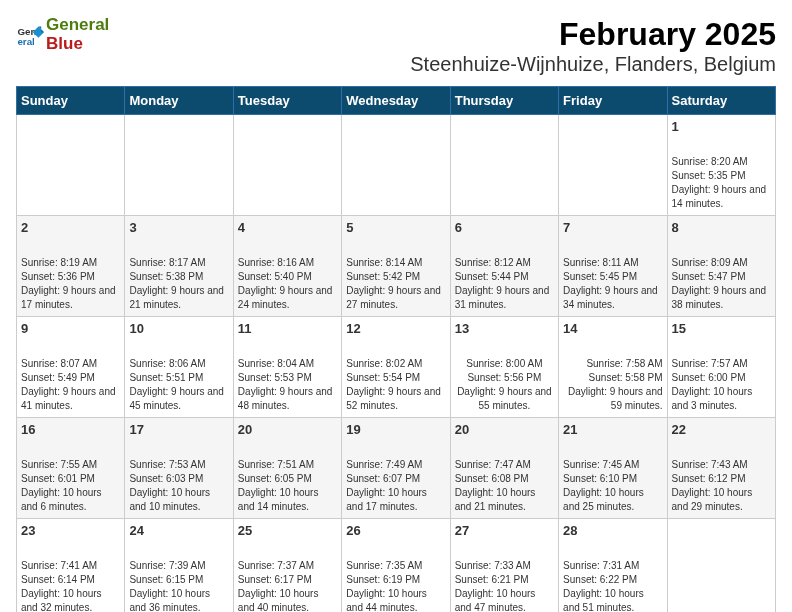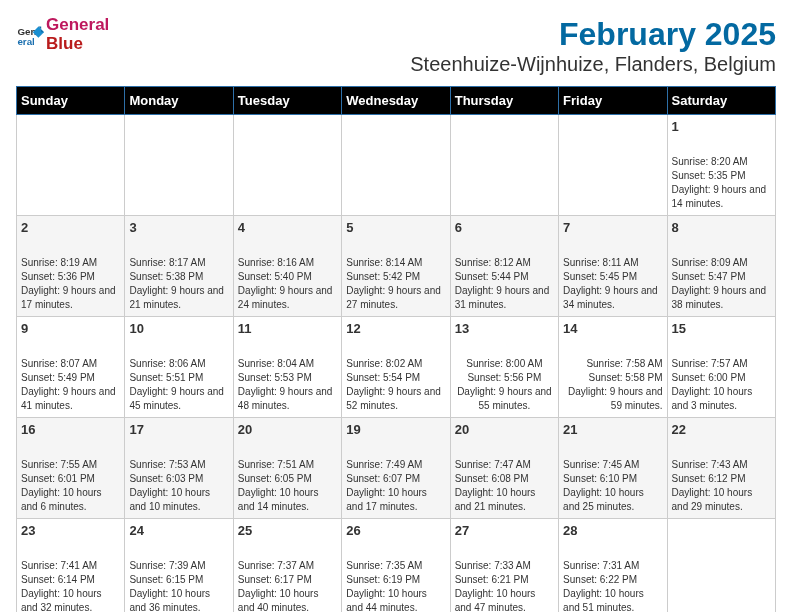--- a/index.html
+++ b/index.html
@@ -24,33 +24,33 @@
       width: 28px;
       height: 28px;
       margin-right: 2px;
     }
     .title-area {
       text-align: right;
     }
     .main-title {
       font-size: 32px;
       font-weight: bold;
-      color: #0369a1;
+      color: #000000;
     }
     .subtitle {
       font-size: 20px;
       color: #333;
     }
     table {
       width: 100%;
       border-collapse: collapse;
       table-layout: fixed;
     }
     thead th {
-      background-color: #000000;
+      background-color: #0c4a6e;
       color: #fff;
       font-size: 13px;
       font-weight: bold;
       padding: 6px 4px;
       text-align: left;
       border: 1px solid #2d6fa8;
     }
     tbody td {
       border: 1px solid #ccc;
       vertical-align: top;
@@ -86,21 +86,21 @@
 
 <div class="header-area">
   <div class="logo">
     <svg class="logo-icon" viewBox="0 0 40 40" xmlns="http://www.w3.org/2000/svg">
       <text x="2" y="20" font-size="14" font-weight="bold" fill="#333">Gen</text>
       <text x="2" y="34" font-size="14" font-weight="bold" fill="#1a6faf">eral</text>
       <polygon points="32,8 40,16 32,24 24,16" fill="#1a8fd1"></polygon>
       <polygon points="32,8 40,16 36,16 36,8" fill="#0e6da8"></polygon>
     </svg>
     <div>
-      <div style="font-size:17px;font-weight:bold;color:#be185d;line-height:1.1;">General</div>
+      <div style="font-size:17px;font-weight:bold;color:#4d7c0f;line-height:1.1;">General</div>
       <div style="font-size:17px;font-weight:bold;color:#b91c1c;line-height:1.1;">Blue</div>
     </div>
   </div>
   <div class="title-area">
     <div class="main-title">February 2025</div>
     <div class="subtitle">Steenhuize-Wijnhuize, Flanders, Belgium</div>
   </div>
 </div>
 
 <table>

